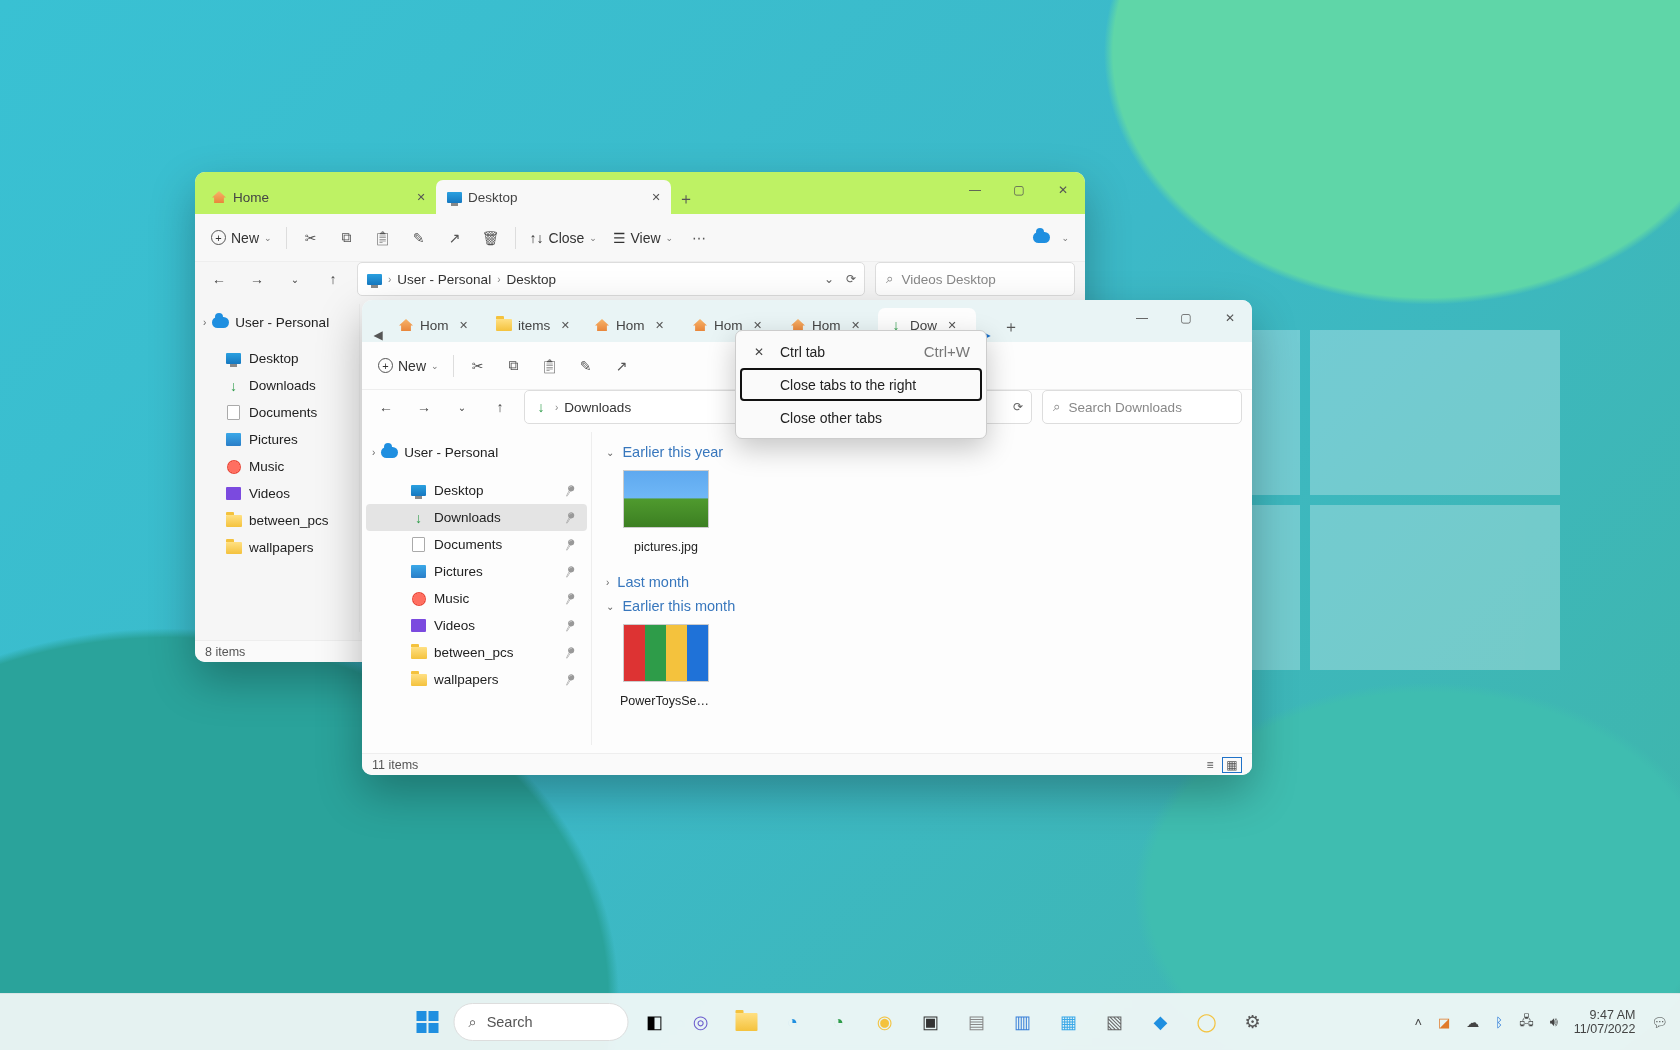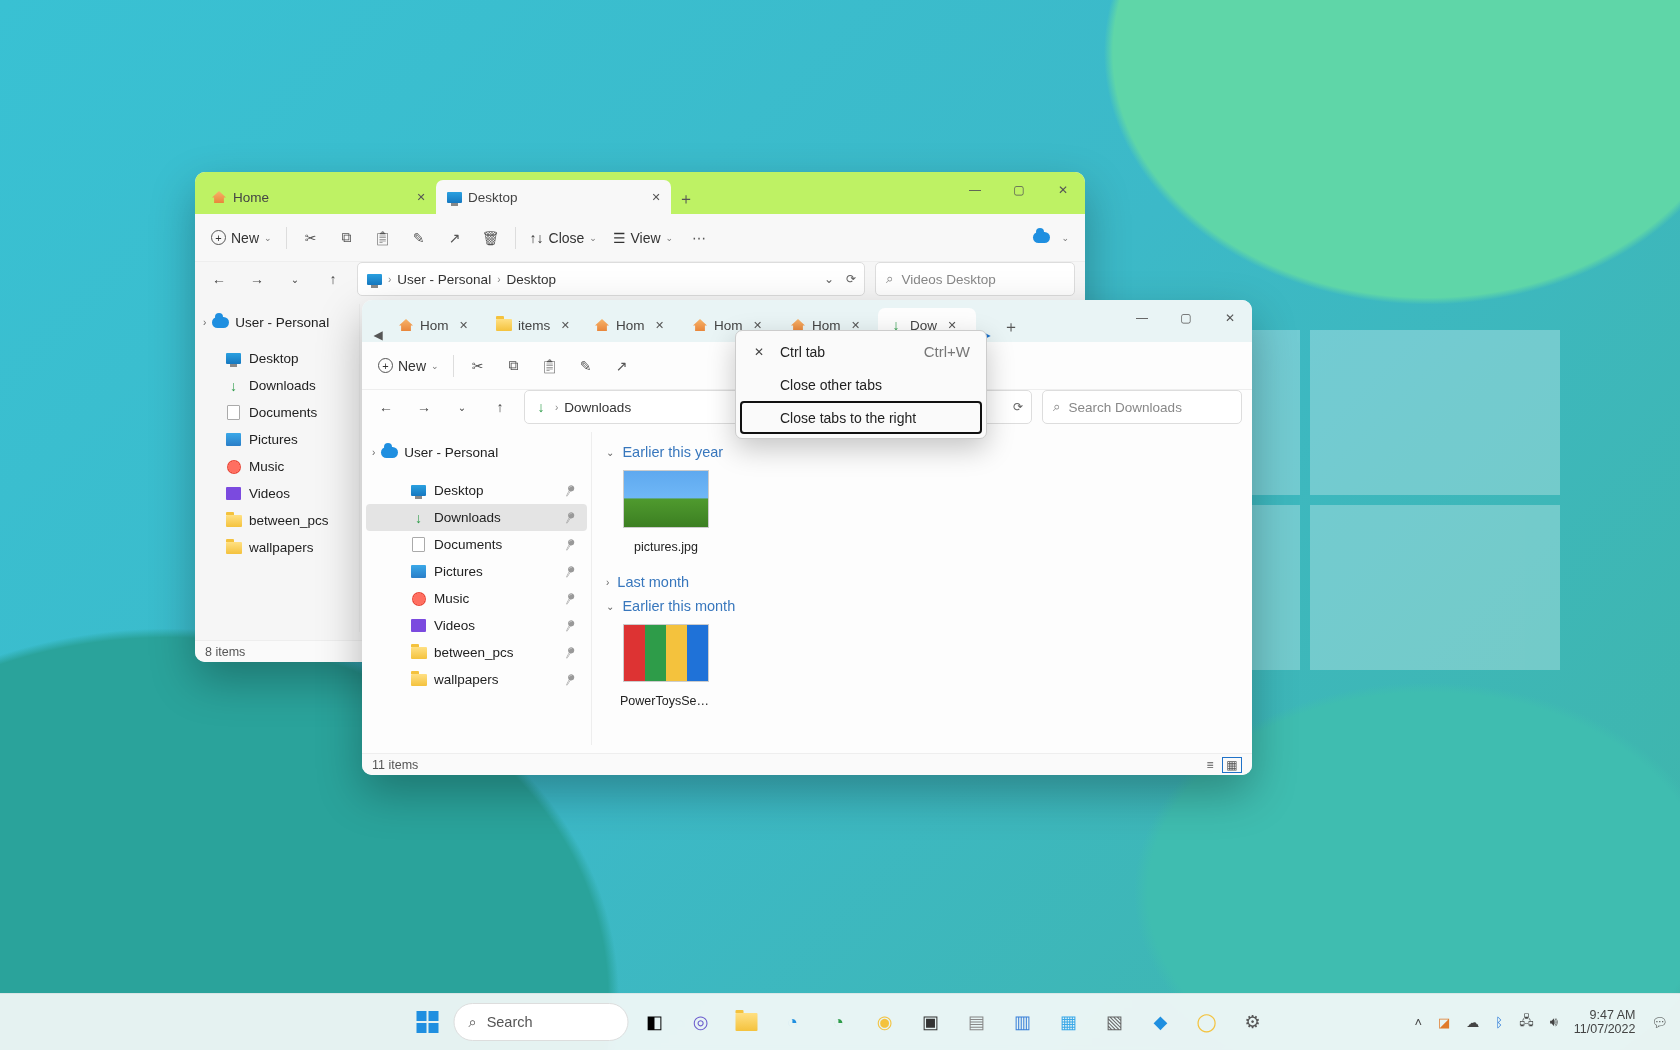--- a/index.html
+++ b/index.html
@@ -475,28 +475,28 @@
     </div>
   </div>
 </div>
 
 <div class="ctxmenu" id="ctx">
     <div class="mi ">
     <span class="micon">✕</span>
     <span>Ctrl tab</span>
     <span class="kbd">Ctrl+W</span>
   </div>
+    <div class="mi hl">
+    <span class="micon"></span>
+    <span>Close tabs to the right</span>
+
+  </div>
     <div class="mi ">
     <span class="micon"></span>
     <span>Close other tabs</span>
-
-  </div>
-    <div class="mi hl">
-    <span class="micon"></span>
-    <span>Close tabs to the right</span>
 
   </div>
   </div>
 
 <div class="taskbar">
   <div class="center">
     <div class="taskpill">
         <div class="winstart">
           <span></span>
           <span></span>

